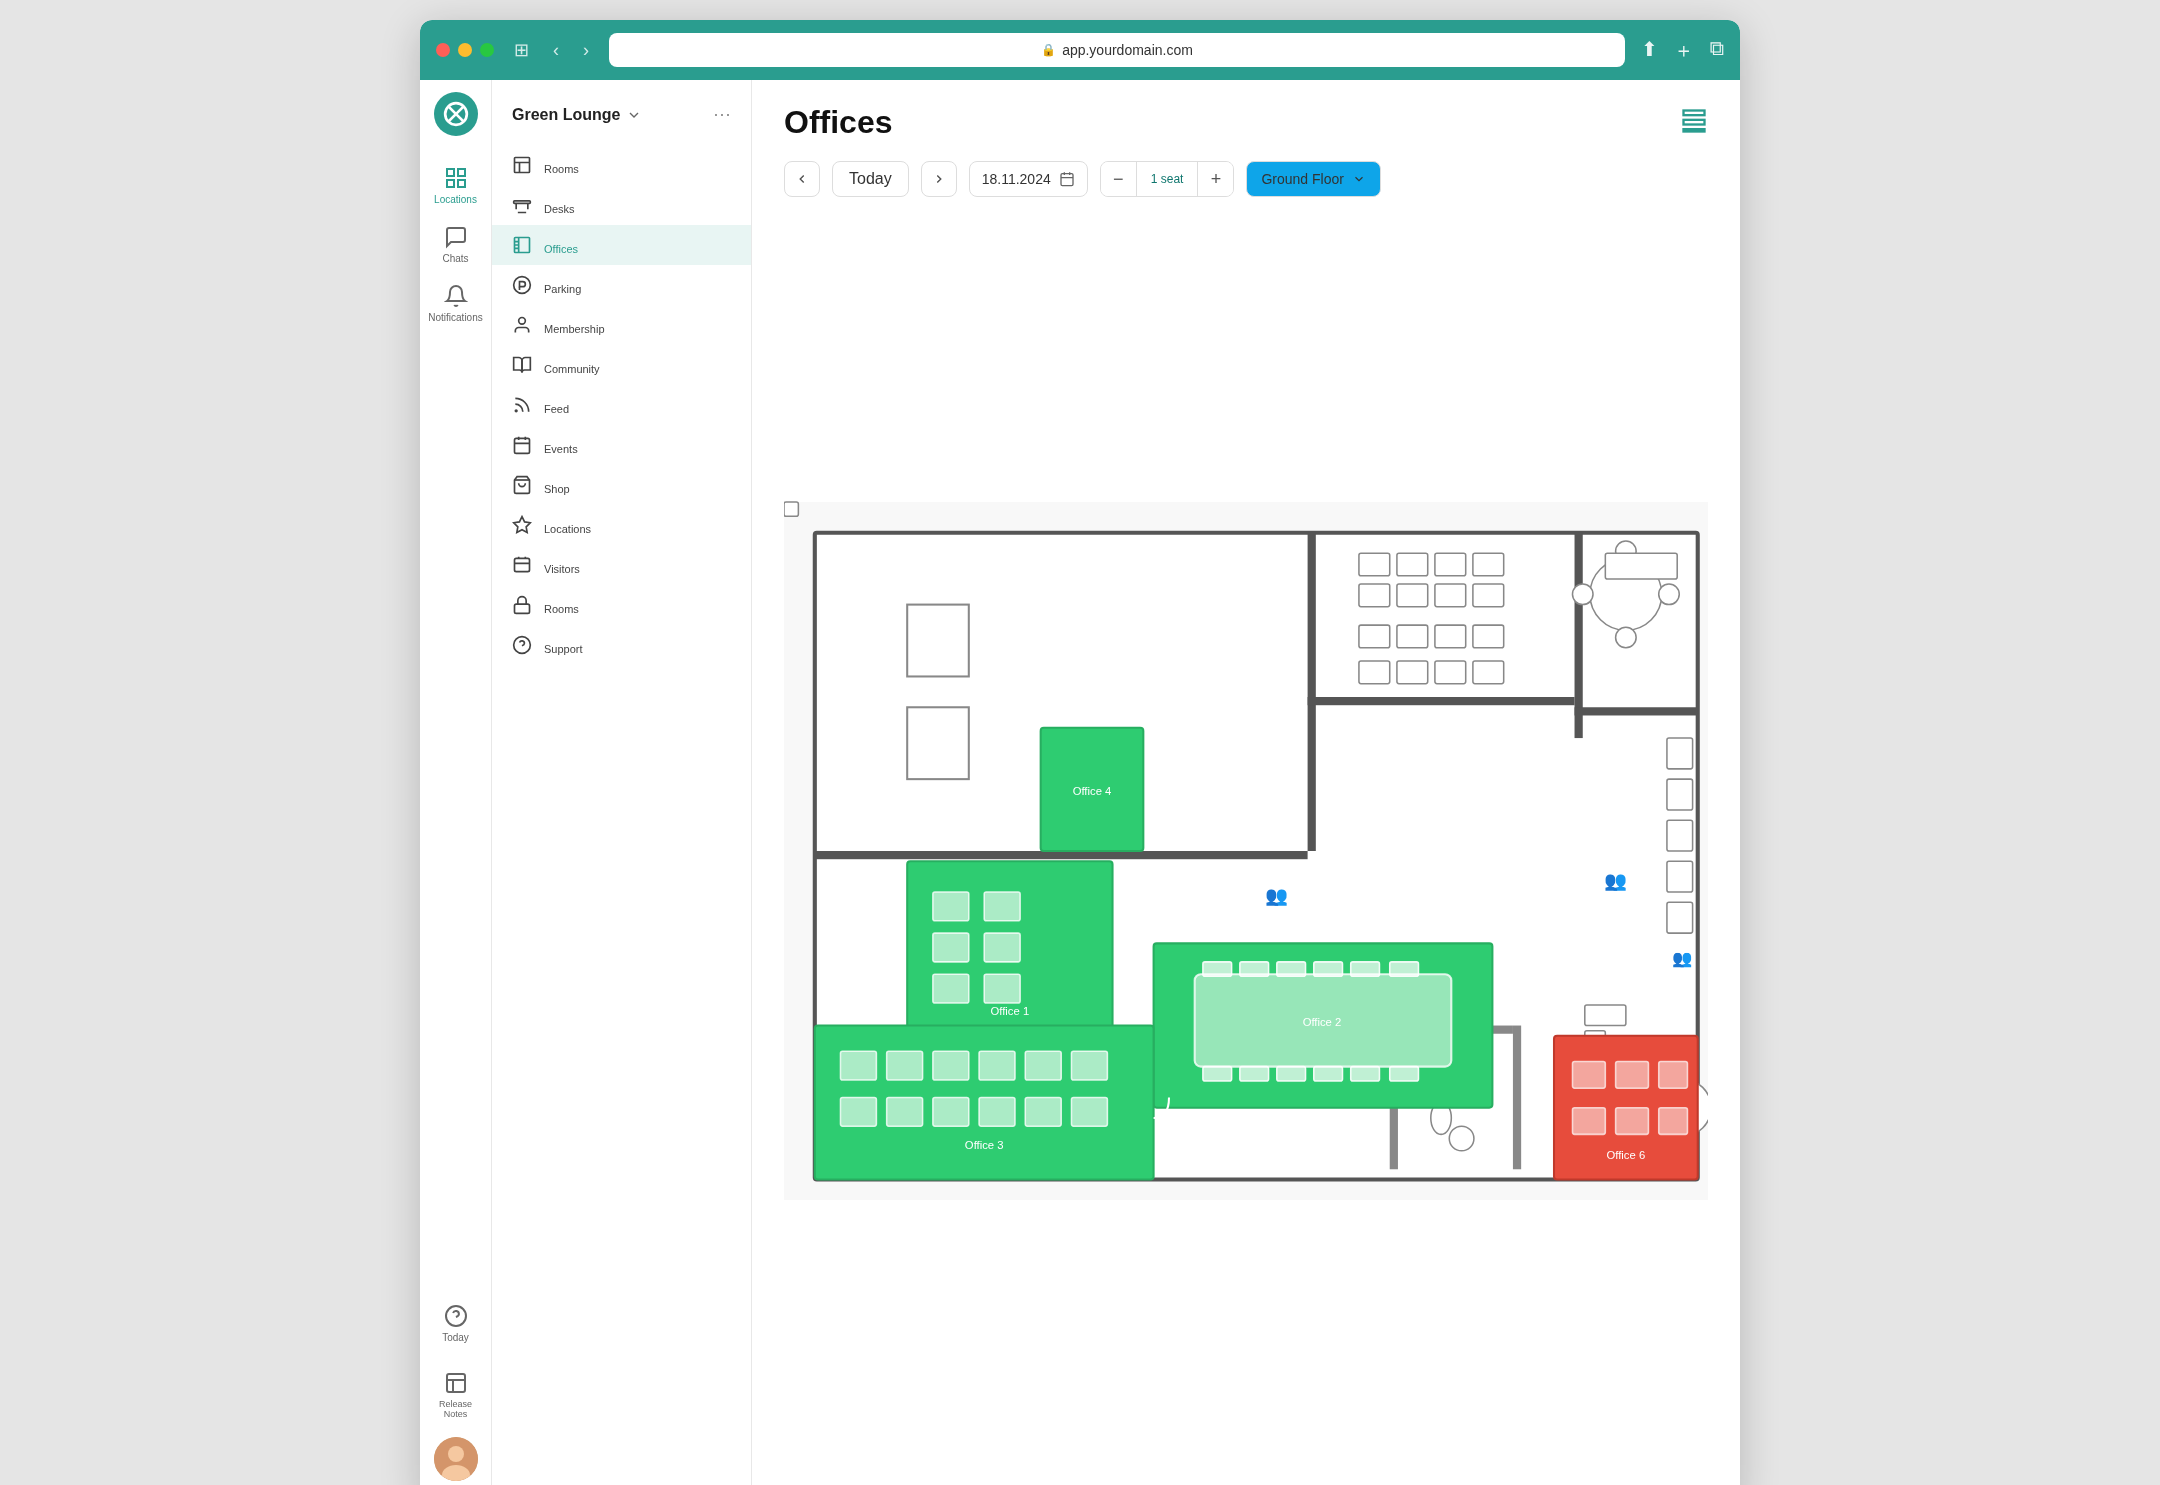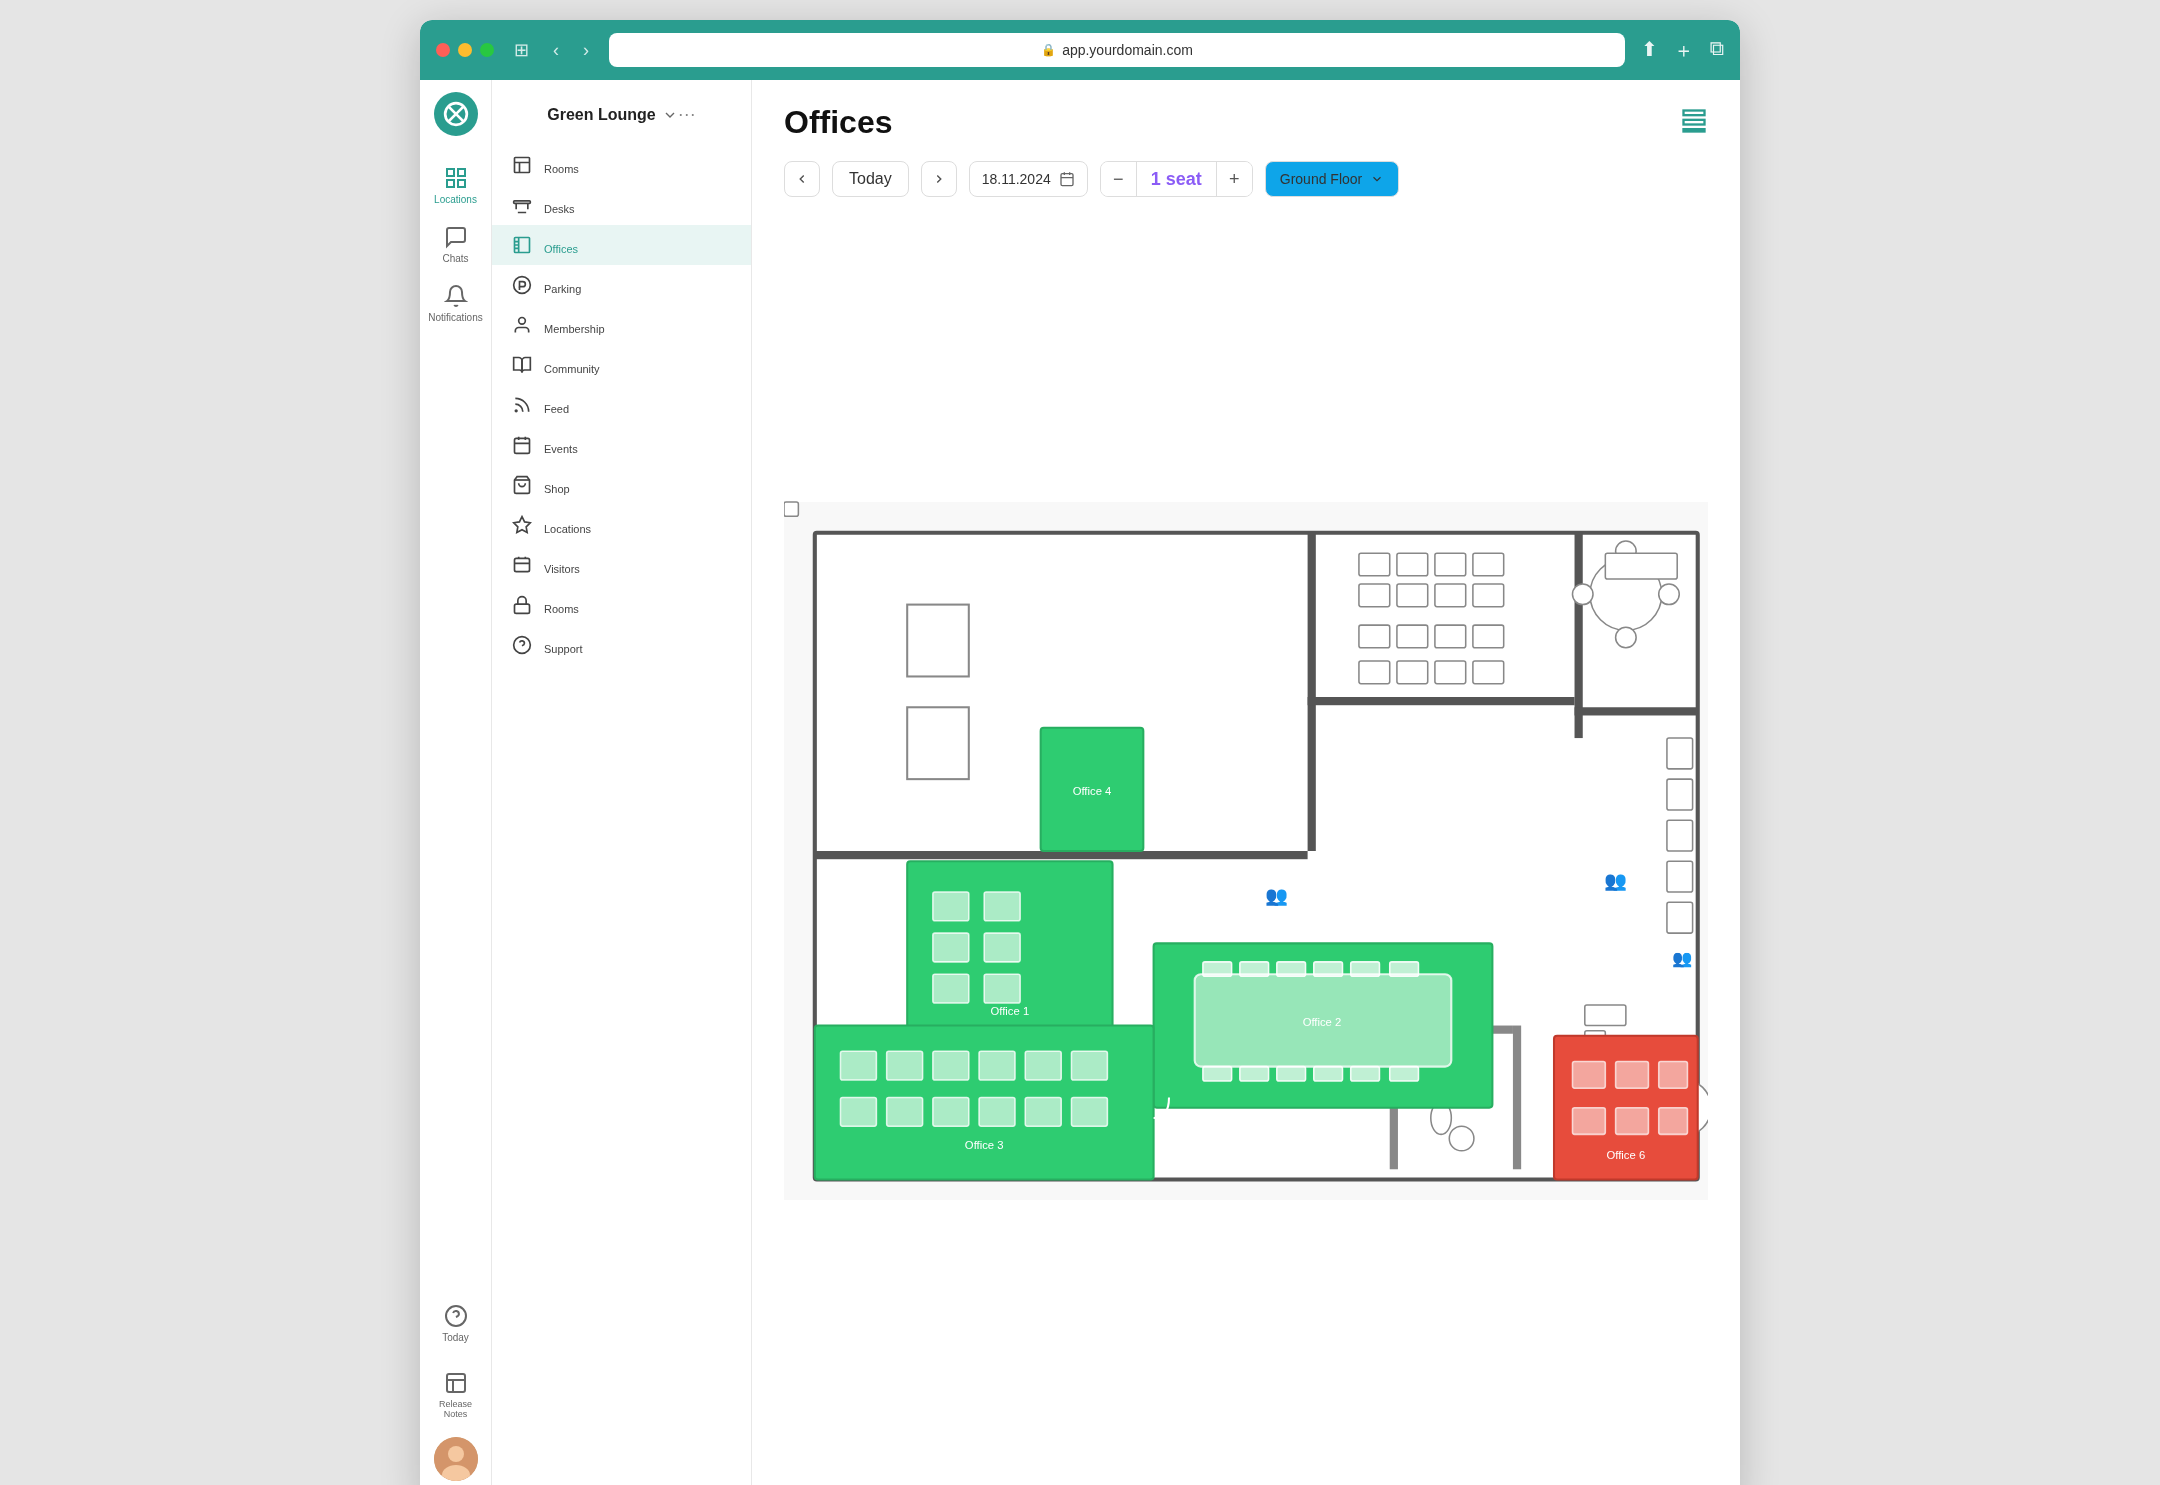--- a/index.html
+++ b/index.html
@@ -93,21 +93,21 @@
       width: 260px;
       background: #fff;
       border-right: 1px solid #e8e8e8;
       display: flex;
       flex-direction: column;
       padding: 16px 0;
     }
     .sidebar-header {
       display: flex;
       align-items: center;
-      justify-content: center;
+      justify-content: space-between;
       padding: 8px 20px 20px;
     }
     .workspace-name {
       font-size: 16px;
       font-weight: 600;
       color: #222;
       display: flex; align-items: center; gap: 6px; cursor: pointer;
     }
     .workspace-name svg { width: 16px; height: 16px; color: #666; }
     .sidebar-more { color: #888; cursor: pointer; font-size: 18px; }
@@ -184,26 +184,26 @@
     }
     .seat-control {
       display: flex; align-items: center; gap: 0;
       border: 1px solid #ddd;
       border-radius: 8px;
       overflow: hidden;
       height: 36px;
     }
     .seat-count {
       padding: 0 14px;
-      font-size: 18px;
-      color: #8b5cf6;
+      font-size: 12px;
+      color: #0f766e;
       background: white;
       border: none;
       height: 100%;
-      display: flex; align-items: center; font-weight: bold;
+      display: flex; align-items: center;
     }
     .seat-btn {
       width: 36px; height: 36px;
       border: none;
       background: white;
       cursor: pointer;
       font-size: 18px;
       color: #555;
       border-left: 1px solid #ddd;
       display: flex; align-items: center; justify-content: center;

